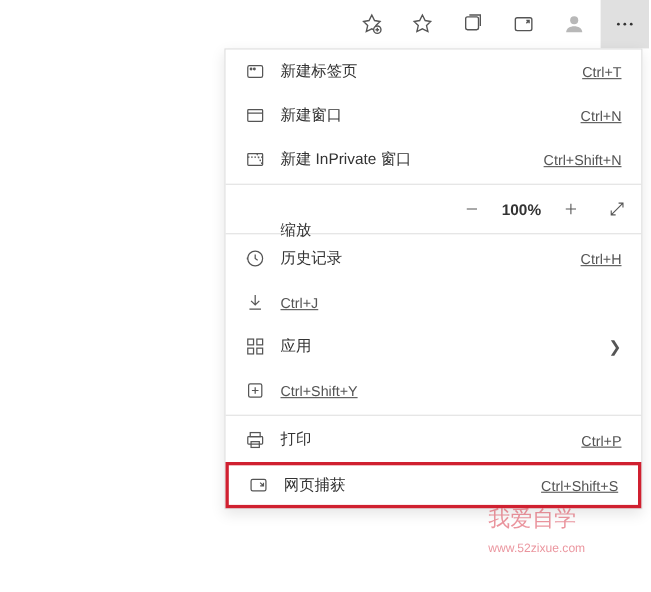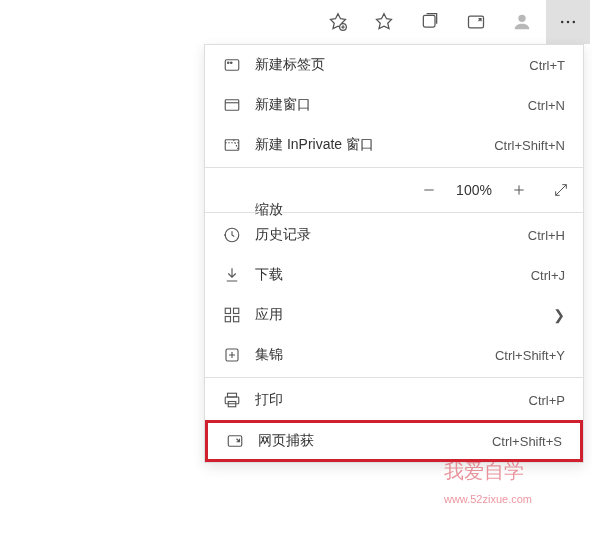--- a/index.html
+++ b/index.html
@@ -19,32 +19,32 @@
       position: absolute; right: 8px; top: 44px; width: 380px;
       background: #fff; border: 1px solid #ddd; box-shadow: 0 4px 12px rgba(0,0,0,0.1);
     }
     .menu-item {
       display: flex; align-items: center; height: 40px; padding: 0 18px;
       cursor: pointer; position: relative;
     }
     .menu-item.highlighted { border: 3px solid #d02030; height: 42px; }
     .item-icon { width: 18px; height: 18px; margin-right: 14px; flex-shrink: 0; }
     .item-label { flex: 1; font-size: 14px; color: #333; }
-    .item-shortcut { font-size: 13px; color: #555; }
+    .item-shortcut { font-size: 13px; color: #555; text-decoration: underline; }
     .chevron { font-size: 14px; color: #555; }
     .separator { height: 1px; background: #e0e0e0; margin: 2px 0; }
     .zoom-row {
       display: flex; align-items: center; height: 40px; padding: 0 0 0 50px;
     }
     .zoom-label { flex: 1; font-size: 14px; color: #333; margin-top: 39px; }
     .zoom-btn {
       width: 40px; height: 40px; display: flex; align-items: center; justify-content: center;
       cursor: pointer; font-size: 18px; color: #333;
     }
-    .zoom-value { width: 50px; text-align: center; font-size: 14px; color: #333; }
+    .zoom-value { width: 50px; text-align: center; font-size: 14px; color: #333; font-weight: bold; }
     .fullscreen-btn {
       width: 44px; height: 40px; display: flex; align-items: center; justify-content: center;
       cursor: pointer;
     }
     .watermark {
       position: absolute; right: 60px; bottom: 30px; color: #d72d3f; opacity: 0.5;
       font-size: 20px; font-family: 'KaiTi', cursive; pointer-events: none;
     }
     .watermark .sub { font-size: 11px; color: #d72d3f; }
   </style>
@@ -147,39 +147,37 @@
         <circle cx="12" cy="12" r="9"></circle>
         <path d="M12 7v5l3 2M3 12l-1-1M3 12l-1 1"></path>
       </svg>
     <span class="item-label">历史记录</span>
     <span class="item-shortcut">Ctrl+H</span>
   </div>
   <div class="menu-item">
     <svg class="item-icon icon" viewBox="0 0 24 24">
         <path d="M12 3v12M7 10l5 5 5-5M5 20h14"></path>
       </svg>
-    <span class="item-label">下载</span>
     <span class="item-shortcut">Ctrl+J</span>
   </div>
   <div class="menu-item">
     <svg class="item-icon icon" viewBox="0 0 24 24">
         <rect x="3" y="3" width="7" height="7"></rect>
         <rect x="14" y="3" width="7" height="7"></rect>
         <rect x="3" y="14" width="7" height="7"></rect>
         <rect x="14" y="14" width="7" height="7"></rect>
       </svg>
     <span class="item-label">应用</span>
     <span class="chevron">❯</span>
   </div>
   <div class="menu-item">
     <svg class="item-icon icon" viewBox="0 0 24 24">
         <rect x="4" y="4" width="16" height="16" rx="2"></rect>
         <path d="M12 8v8M8 12h8"></path>
       </svg>
-    <span class="item-label">集锦</span>
     <span class="item-shortcut">Ctrl+Shift+Y</span>
   </div>
 
   <div class="separator"></div>
 
   <div class="menu-item">
     <svg class="item-icon icon" viewBox="0 0 24 24">
         <rect x="6" y="3" width="12" height="5"></rect>
         <rect x="3" y="8" width="18" height="9" rx="1"></rect>
         <rect x="7" y="14" width="10" height="7"></rect>

